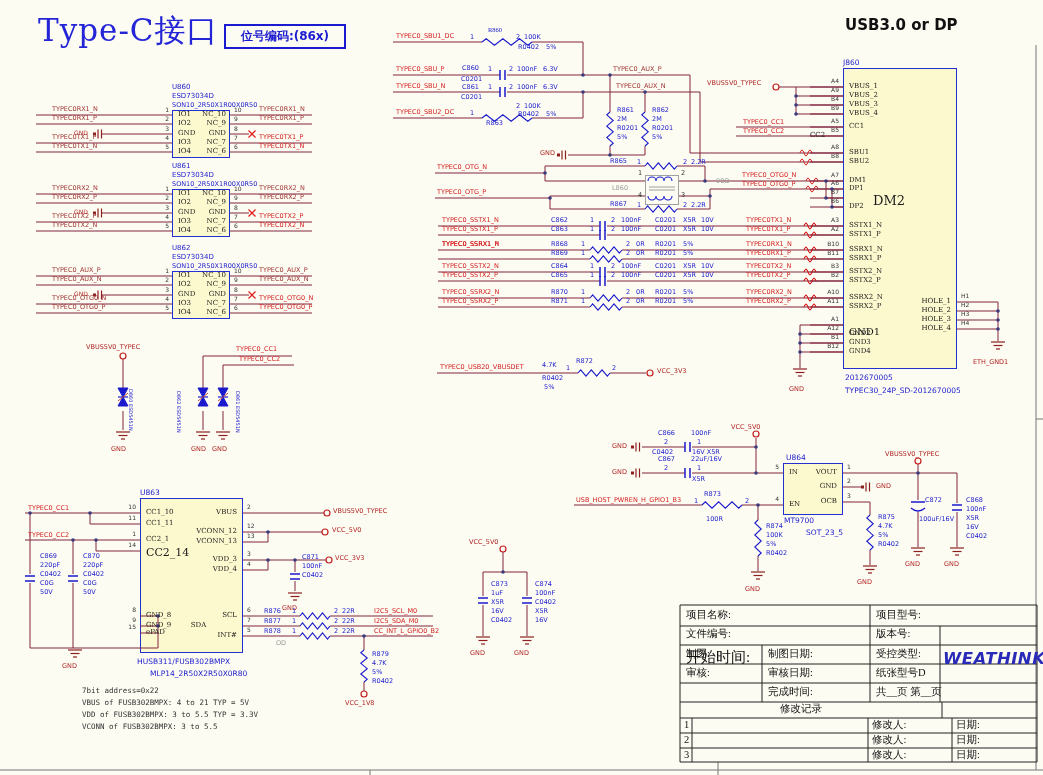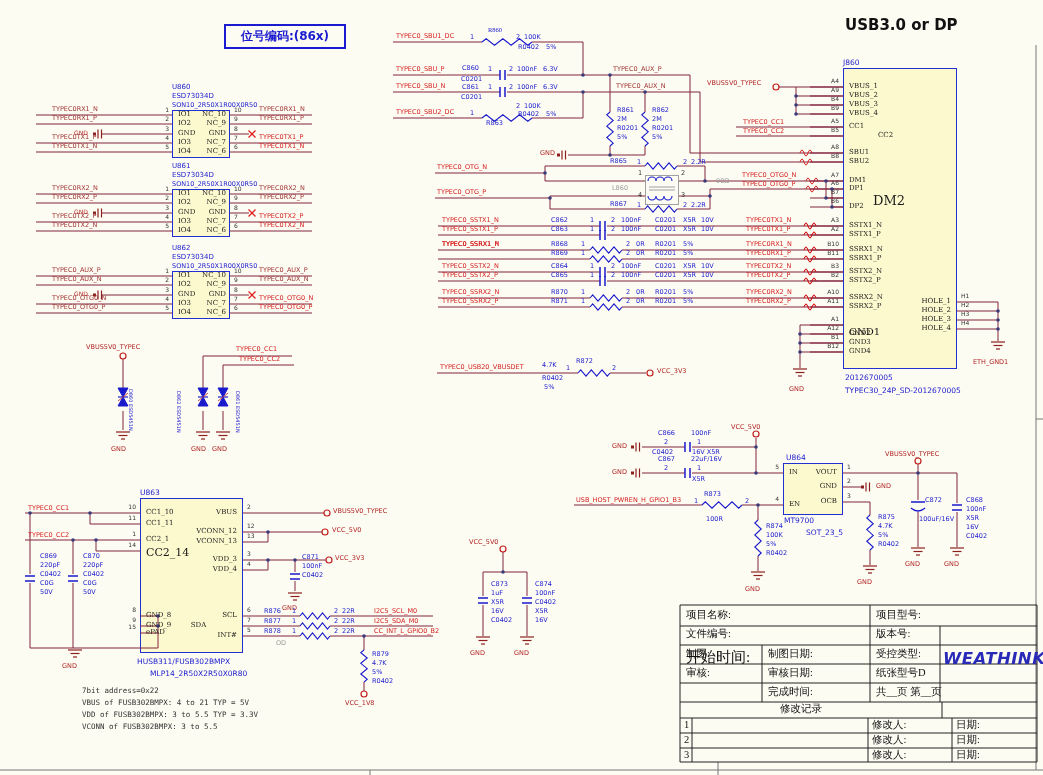--- a/index.html
+++ b/index.html
@@ -453,20 +453,21 @@
       <line x1="1037" y1="605" x2="1037" y2="762" stroke="#222" stroke-width="1"></line>
       <line x1="870" y1="605" x2="870" y2="702" stroke="#222" stroke-width="1"></line>
       <line x1="762" y1="645" x2="762" y2="702" stroke="#222" stroke-width="1"></line>
       <line x1="940" y1="626" x2="940" y2="702" stroke="#222" stroke-width="1"></line>
       <line x1="942" y1="702" x2="942" y2="718" stroke="#222" stroke-width="1"></line>
       <line x1="692" y1="718" x2="692" y2="762" stroke="#222" stroke-width="1"></line>
       <line x1="868" y1="718" x2="868" y2="762" stroke="#222" stroke-width="1"></line>
       <line x1="952" y1="718" x2="952" y2="762" stroke="#222" stroke-width="1"></line>
     </svg>
   <div id="txt">
+    <div class="sheet-title">Type-C接口</div>
     <div class="code-box">
       <span>位号编码:(86x)</span>
     </div>
     <div class="usb-label">USB3.0 or DP</div>
   <span class="tx c-blue" style="left: 172px; top: 84px; font-size: 7px;">U860</span>
       <span class="tx c-blue" style="left: 172px; top: 93px; font-size: 7px;">ESD73034D</span>
       <span class="tx c-blue" style="left: 172px; top: 101.5px; font-size: 6.5px;">SON10_2R50X1R00X0R50</span>
       <span class="tx c-dred" style="left: 52px; top: 106px; font-size: 6.5px;">TYPEC0RX1_N</span>
       <span class="tx c-pin" style="left: 159px; top: 107px; font-size: 6px; width: 10px; text-align: right;">1</span>
       <span class="tx c-name" style="left: 178px; top: 111px; font-size: 7px;">IO1</span>
@@ -611,21 +612,21 @@
       <span class="tx c-name" style="left: 849px; top: 83px; font-size: 7px;">VBUS_1</span>
       <span class="tx c-pin" style="left: 813px; top: 87px; font-size: 6px; width: 26px; text-align: right;">A9</span>
       <span class="tx c-name" style="left: 849px; top: 92px; font-size: 7px;">VBUS_2</span>
       <span class="tx c-pin" style="left: 813px; top: 96px; font-size: 6px; width: 26px; text-align: right;">B4</span>
       <span class="tx c-name" style="left: 849px; top: 101px; font-size: 7px;">VBUS_3</span>
       <span class="tx c-pin" style="left: 813px; top: 105px; font-size: 6px; width: 26px; text-align: right;">B9</span>
       <span class="tx c-name" style="left: 849px; top: 110px; font-size: 7px;">VBUS_4</span>
       <span class="tx c-pin" style="left: 813px; top: 118px; font-size: 6px; width: 26px; text-align: right;">A5</span>
       <span class="tx c-name" style="left: 849px; top: 123px; font-size: 7px;">CC1</span>
       <span class="tx c-pin" style="left: 813px; top: 127px; font-size: 6px; width: 26px; text-align: right;">B5</span>
-      <span class="tx c-name" style="left: 878px; top: 132px; font-size: 7px;">CC2</span>
+      <span class="tx c-name" style="left: 810px; top: 132px; font-size: 7px;">CC2</span>
       <span class="tx c-pin" style="left: 813px; top: 144px; font-size: 6px; width: 26px; text-align: right;">A8</span>
       <span class="tx c-name" style="left: 849px; top: 149px; font-size: 7px;">SBU1</span>
       <span class="tx c-pin" style="left: 813px; top: 153px; font-size: 6px; width: 26px; text-align: right;">B8</span>
       <span class="tx c-name" style="left: 849px; top: 158px; font-size: 7px;">SBU2</span>
       <span class="tx c-pin" style="left: 813px; top: 172px; font-size: 6px; width: 26px; text-align: right;">A7</span>
       <span class="tx c-name" style="left: 849px; top: 177px; font-size: 7px;">DM1</span>
       <span class="tx c-pin" style="left: 813px; top: 180px; font-size: 6px; width: 26px; text-align: right;">A6</span>
       <span class="tx c-name" style="left: 849px; top: 185px; font-size: 7px;">DP1</span>
       <span class="tx c-pin" style="left: 813px; top: 189px; font-size: 6px; width: 26px; text-align: right;">B7</span>
       <span class="tx c-name" style="left: 873px; top: 194px; font-size: 13px;">DM2</span>

